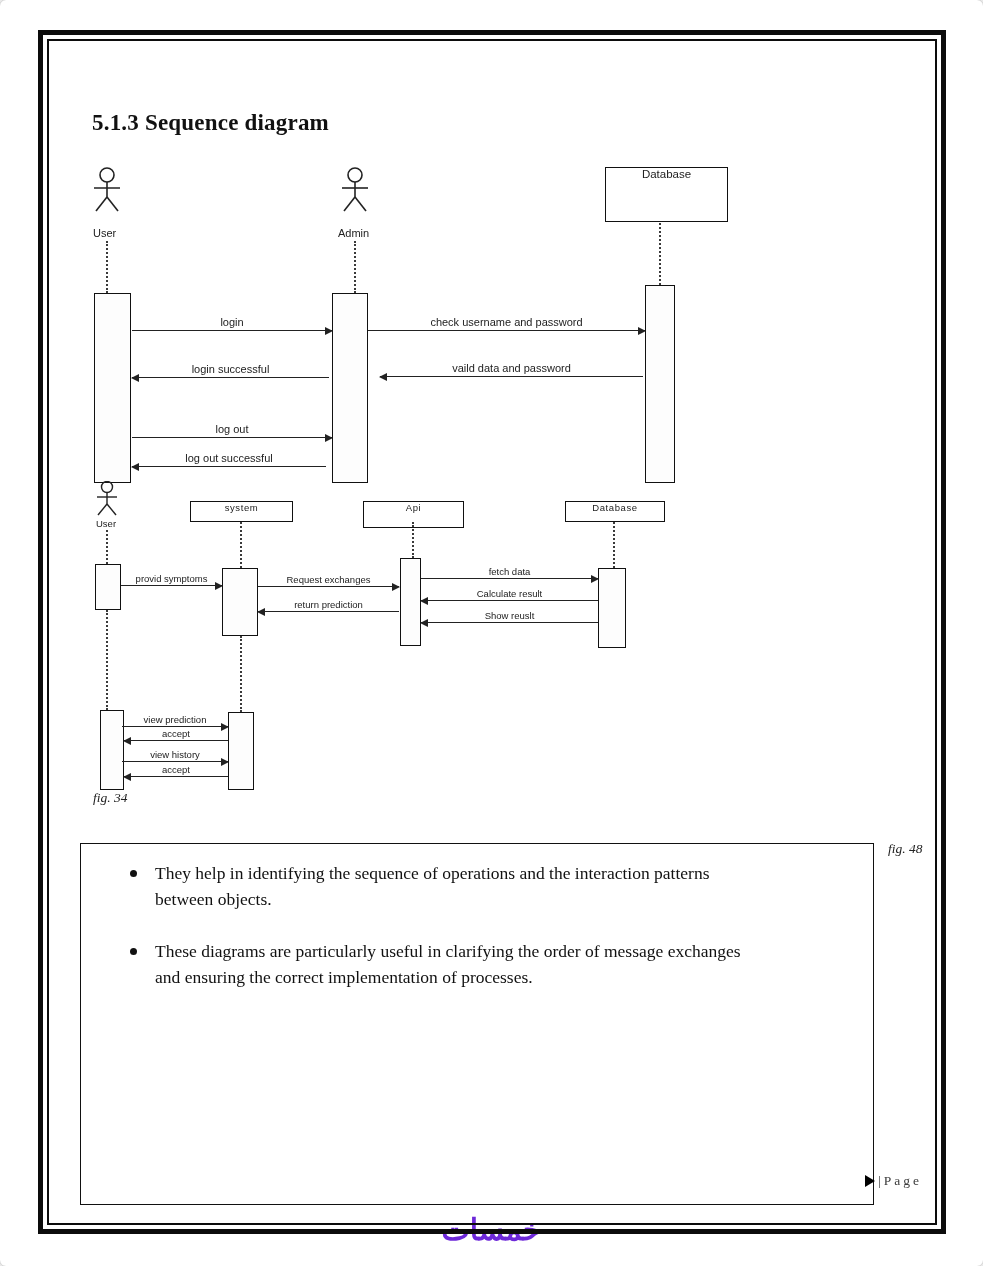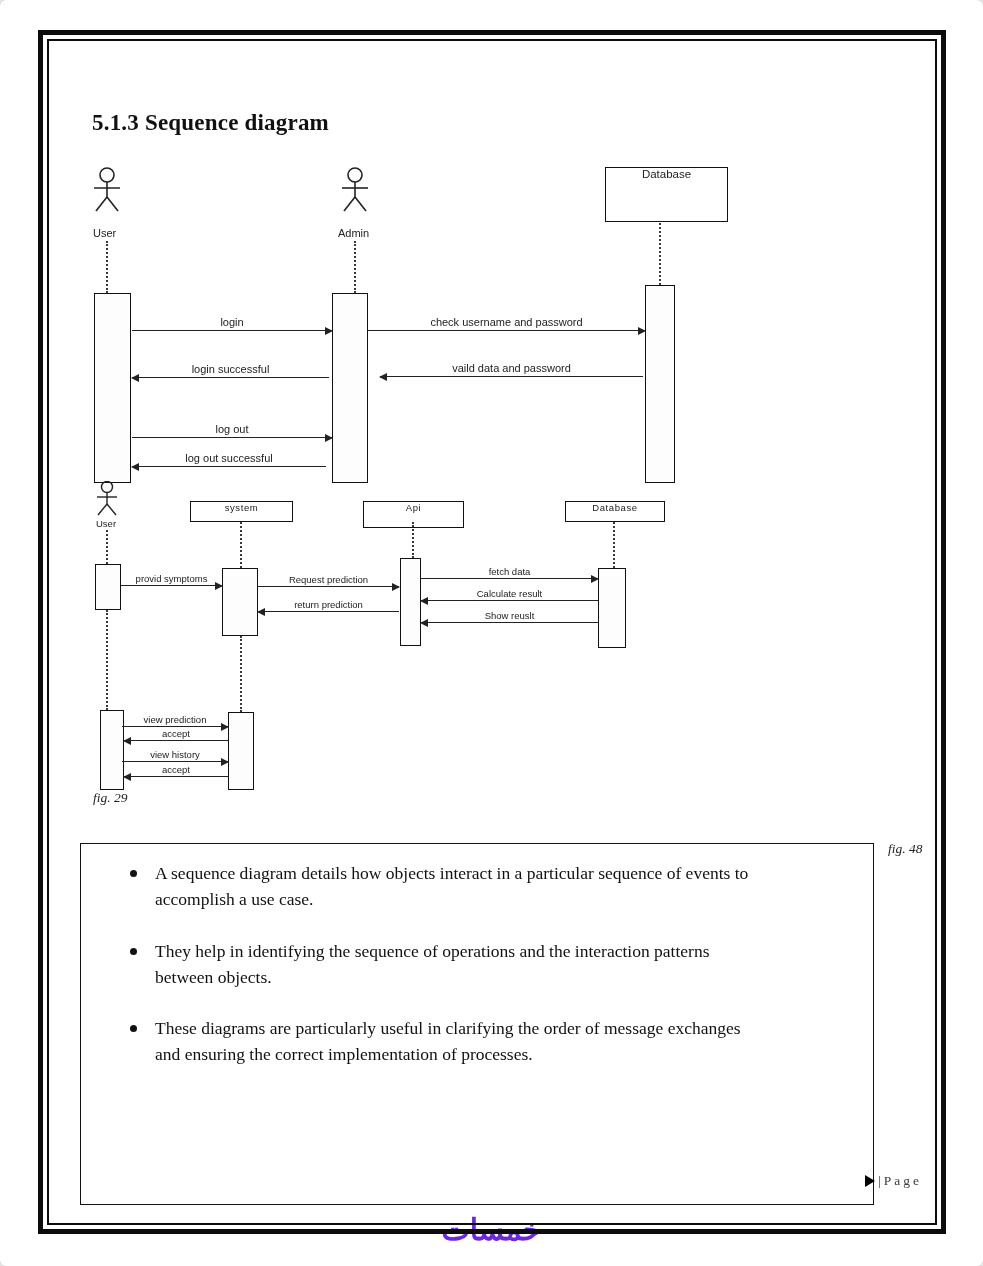--- a/index.html
+++ b/index.html
@@ -159,21 +159,21 @@
     <div class="abar" style="left:222px;top:568px;width:36px;height:68px"></div>
     <div class="abar" style="left:228px;top:712px;width:26px;height:78px"></div>
     <div class="abar" style="left:400px;top:558px;width:21px;height:88px"></div>
     <div class="abar" style="left:598px;top:568px;width:28px;height:80px"></div>
 
     <div class="msg" style="left:121px;top:573px;width:101px">
       <div class="msg-label">provid symptoms</div>
       <div class="msg-line arrow-right"></div>
     </div>
     <div class="msg" style="left:258px;top:574px;width:141px">
-      <div class="msg-label">Request prediction</div>
+      <div class="msg-label">Request exchanges</div>
       <div class="msg-line arrow-right"></div>
     </div>
     <div class="msg" style="left:421px;top:566px;width:177px">
       <div class="msg-label">fetch data</div>
       <div class="msg-line arrow-right"></div>
     </div>
     <div class="msg" style="left:421px;top:588px;width:177px">
       <div class="msg-label">Calculate result</div>
       <div class="msg-line arrow-left"></div>
     </div>
@@ -196,26 +196,25 @@
     <div class="msg" style="left:122px;top:749px;width:106px">
       <div class="msg-label">view history</div>
       <div class="msg-line arrow-right"></div>
     </div>
     <div class="msg" style="left:124px;top:764px;width:104px">
       <div class="msg-label">accept</div>
       <div class="msg-line arrow-left"></div>
     </div>
   </div>
 
-  <div class="fig-caption" style="left:93px;top:790px">fig. 29</div>
+  <div class="fig-caption" style="left:93px;top:790px">fig. 34</div>
   <div class="fig-caption" style="left:888px;top:841px">fig. 48</div>
 
   <div class="notes-box">
     <ul>
-      <li>A sequence diagram details how objects interact in a particular sequence of events to accomplish a use case.</li>
       <li>They help in identifying the sequence of operations and the interaction patterns between objects.</li>
       <li>These diagrams are particularly useful in clarifying the order of message exchanges and ensuring the correct implementation of processes.</li>
     </ul>
   </div>
 
   <div class="footer-marker"></div>
   <div class="footer-page">|Page</div>
 
   <div class="watermark">خمسات</div>
 

